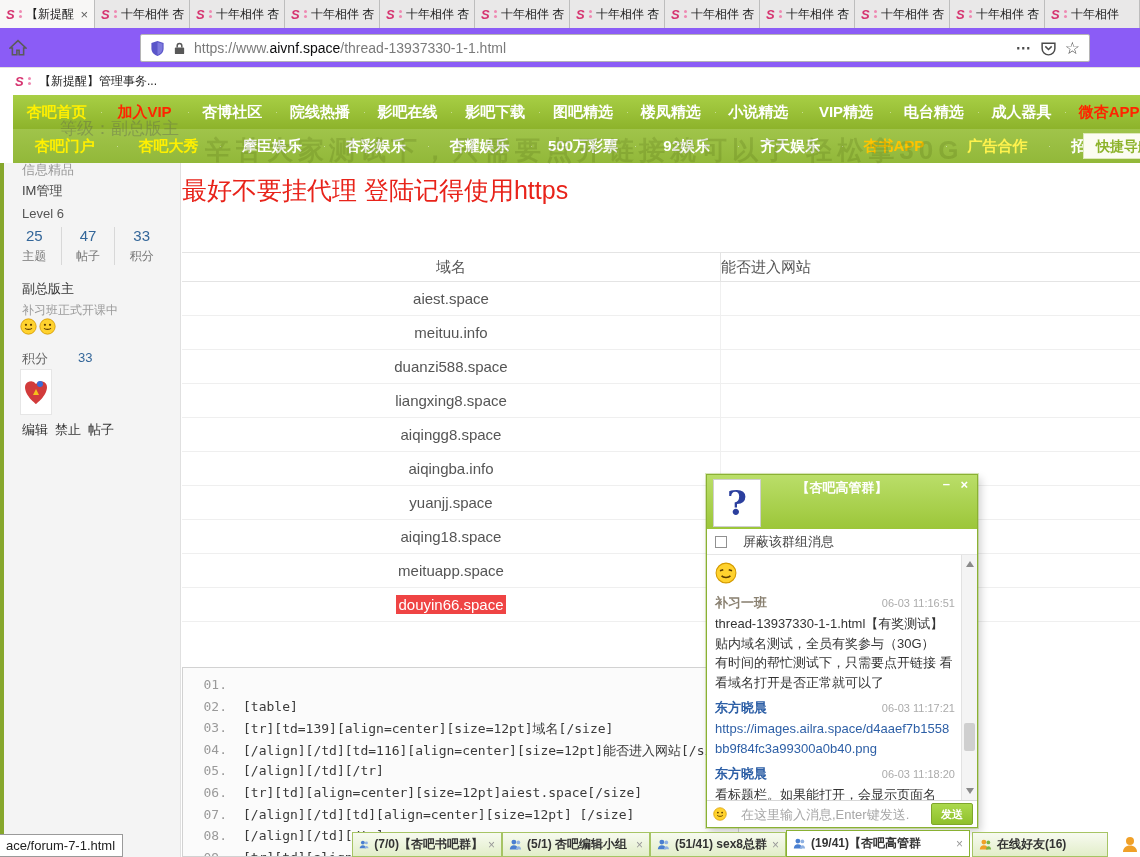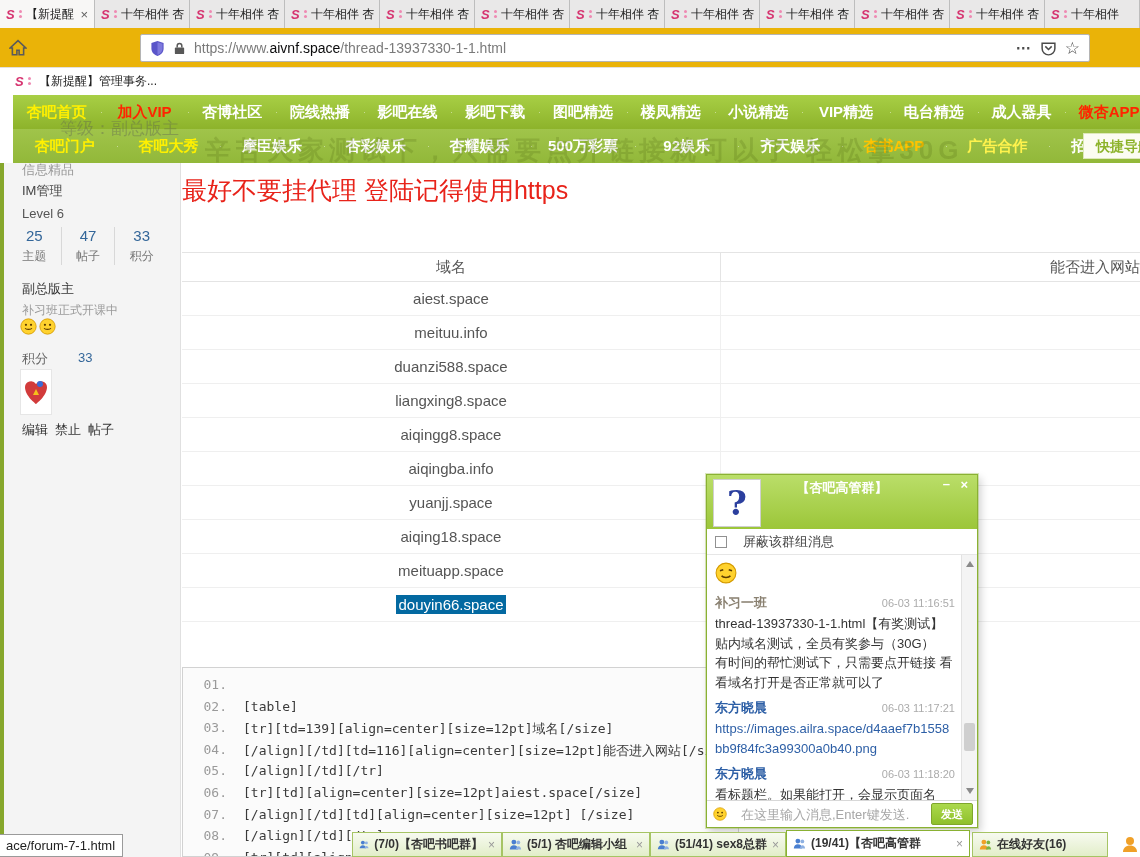--- a/index.html
+++ b/index.html
@@ -10,21 +10,21 @@
   .tabbar{position:absolute;top:0;left:0;width:1140px;height:28px;background:#d8d8d8;display:flex}
   .btab{flex:0 0 95px;display:flex;align-items:center;gap:5px;padding:0 6px;background:#e9e8e8;
         border-right:1px solid #bdbdbd;font-size:12px;color:#1c1c1c;white-space:nowrap;overflow:hidden}
   .btab.active{background:#f8f7f6}
   .btab-close{margin-left:auto;color:#5f5f5f;font-size:13px}
   .s8{position:relative;flex:none;width:15px;font-weight:bold;font-style:italic;font-size:13px;color:#d6336f}
   .s8::after{content:"";position:absolute;right:-1px;top:3px;width:3px;height:3px;border-radius:50%;
         background:#ef8ab2;box-shadow:0 5px 0 #ef8ab2}
 
   
-  .toolbar{position:absolute;top:28px;left:0;width:1140px;height:40px;background:#eab308;border-bottom:1px solid #e2e0de}
+  .toolbar{position:absolute;top:28px;left:0;width:1140px;height:40px;background:#8b5cf6;border-bottom:1px solid #e2e0de}
   .home-ic{position:absolute;left:9px;top:11px}
   .urlfield{position:absolute;left:140px;top:6px;width:950px;height:28px;background:#fff;border:1px solid #b4b4b4;
         border-radius:2px;display:flex;align-items:center;padding:0 9px;gap:8px;font-size:14px}
   .url-dim{color:#7a7a7a}.url-host{color:#0c0c0d}
   .urlspacer{flex:1}
   .dots{color:#4a4a4a;font-size:15px;font-weight:bold;letter-spacing:1px}
   .star{color:#4a4a4a;font-size:17px}
 
   
   .bmbar{position:absolute;top:68px;left:0;width:1140px;height:27px;background:#fff;display:flex;
@@ -64,23 +64,23 @@
         display:flex;align-items:center;justify-content:center}
   .sb-links{top:258px;color:#333;display:flex;gap:7px}
 
   
   .warning{position:absolute;left:182px;top:174px;font-size:25px;color:#e8231a;z-index:1}
   .dtable{position:absolute;left:182px;top:252px;width:958px;border-top:1px solid #e4e4e4;font-size:15px;color:#555}
   .trow{display:flex;border-bottom:1px solid #efefef}
   .trow.head{border-bottom:1px solid #e4e4e4}
   .tc1{width:539px;text-align:center;line-height:33px;border-right:1px solid #f0f0f0}
   .head .tc1{line-height:28px;border-right:1px solid #e4e4e4}
-  .tc2{flex:1;text-align:right;line-height:33px}
+  .tc2{flex:1;text-align:left;line-height:33px}
   .head .tc2{line-height:28px}
-  .sel{background:#0369a1;color:#fff;padding:1px 2px}
+  .sel{background:#ef4444;color:#fff;padding:1px 2px}
 
   .codeblock{position:absolute;left:182px;top:667px;width:557px;height:190px;background:#fbfbfb;
         border:1px solid #d2d2d2;padding-top:9px;overflow:hidden;
         font-family:"DejaVu Sans Mono",monospace;font-size:13px}
   .cline{height:21.6px;display:flex;align-items:flex-start}
   .cno{width:44px;text-align:right;color:#9a9a9a;flex:none}
   .ctext{margin-left:16px;color:#3a3a3a;white-space:pre}
 
   
   .chat{position:absolute;left:706px;top:474px;width:272px;height:354px;background:#fff;z-index:4;

